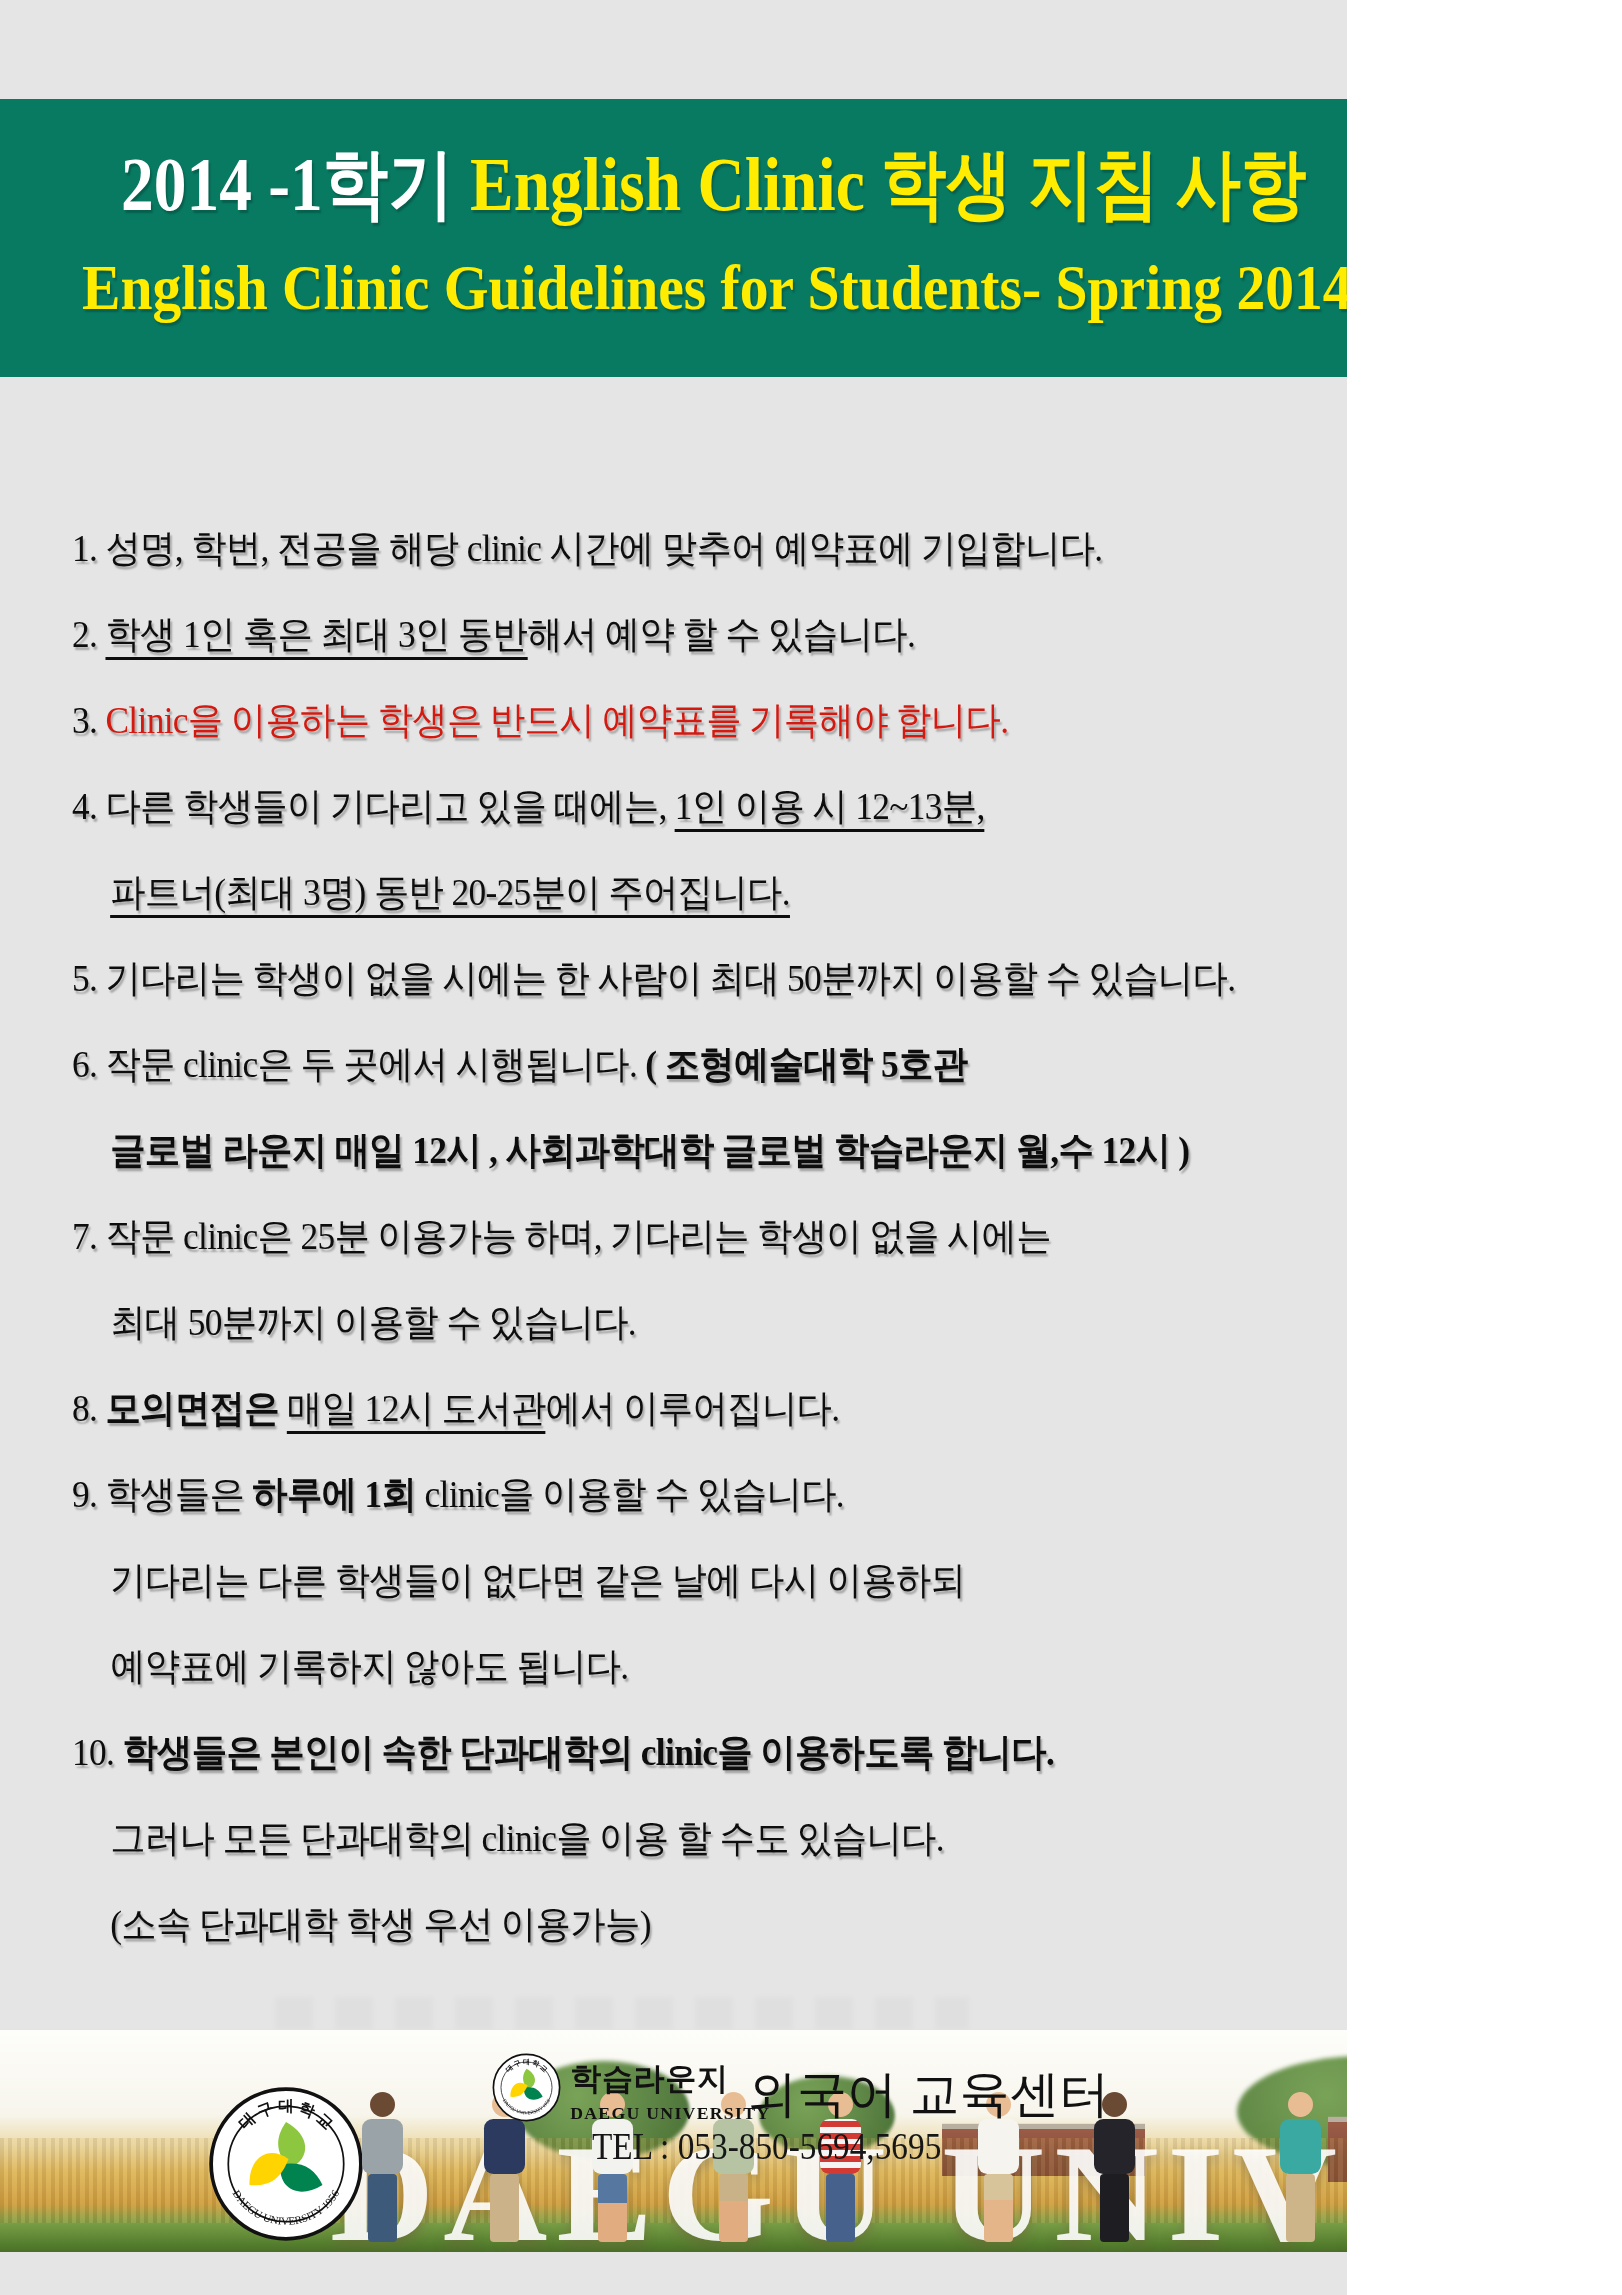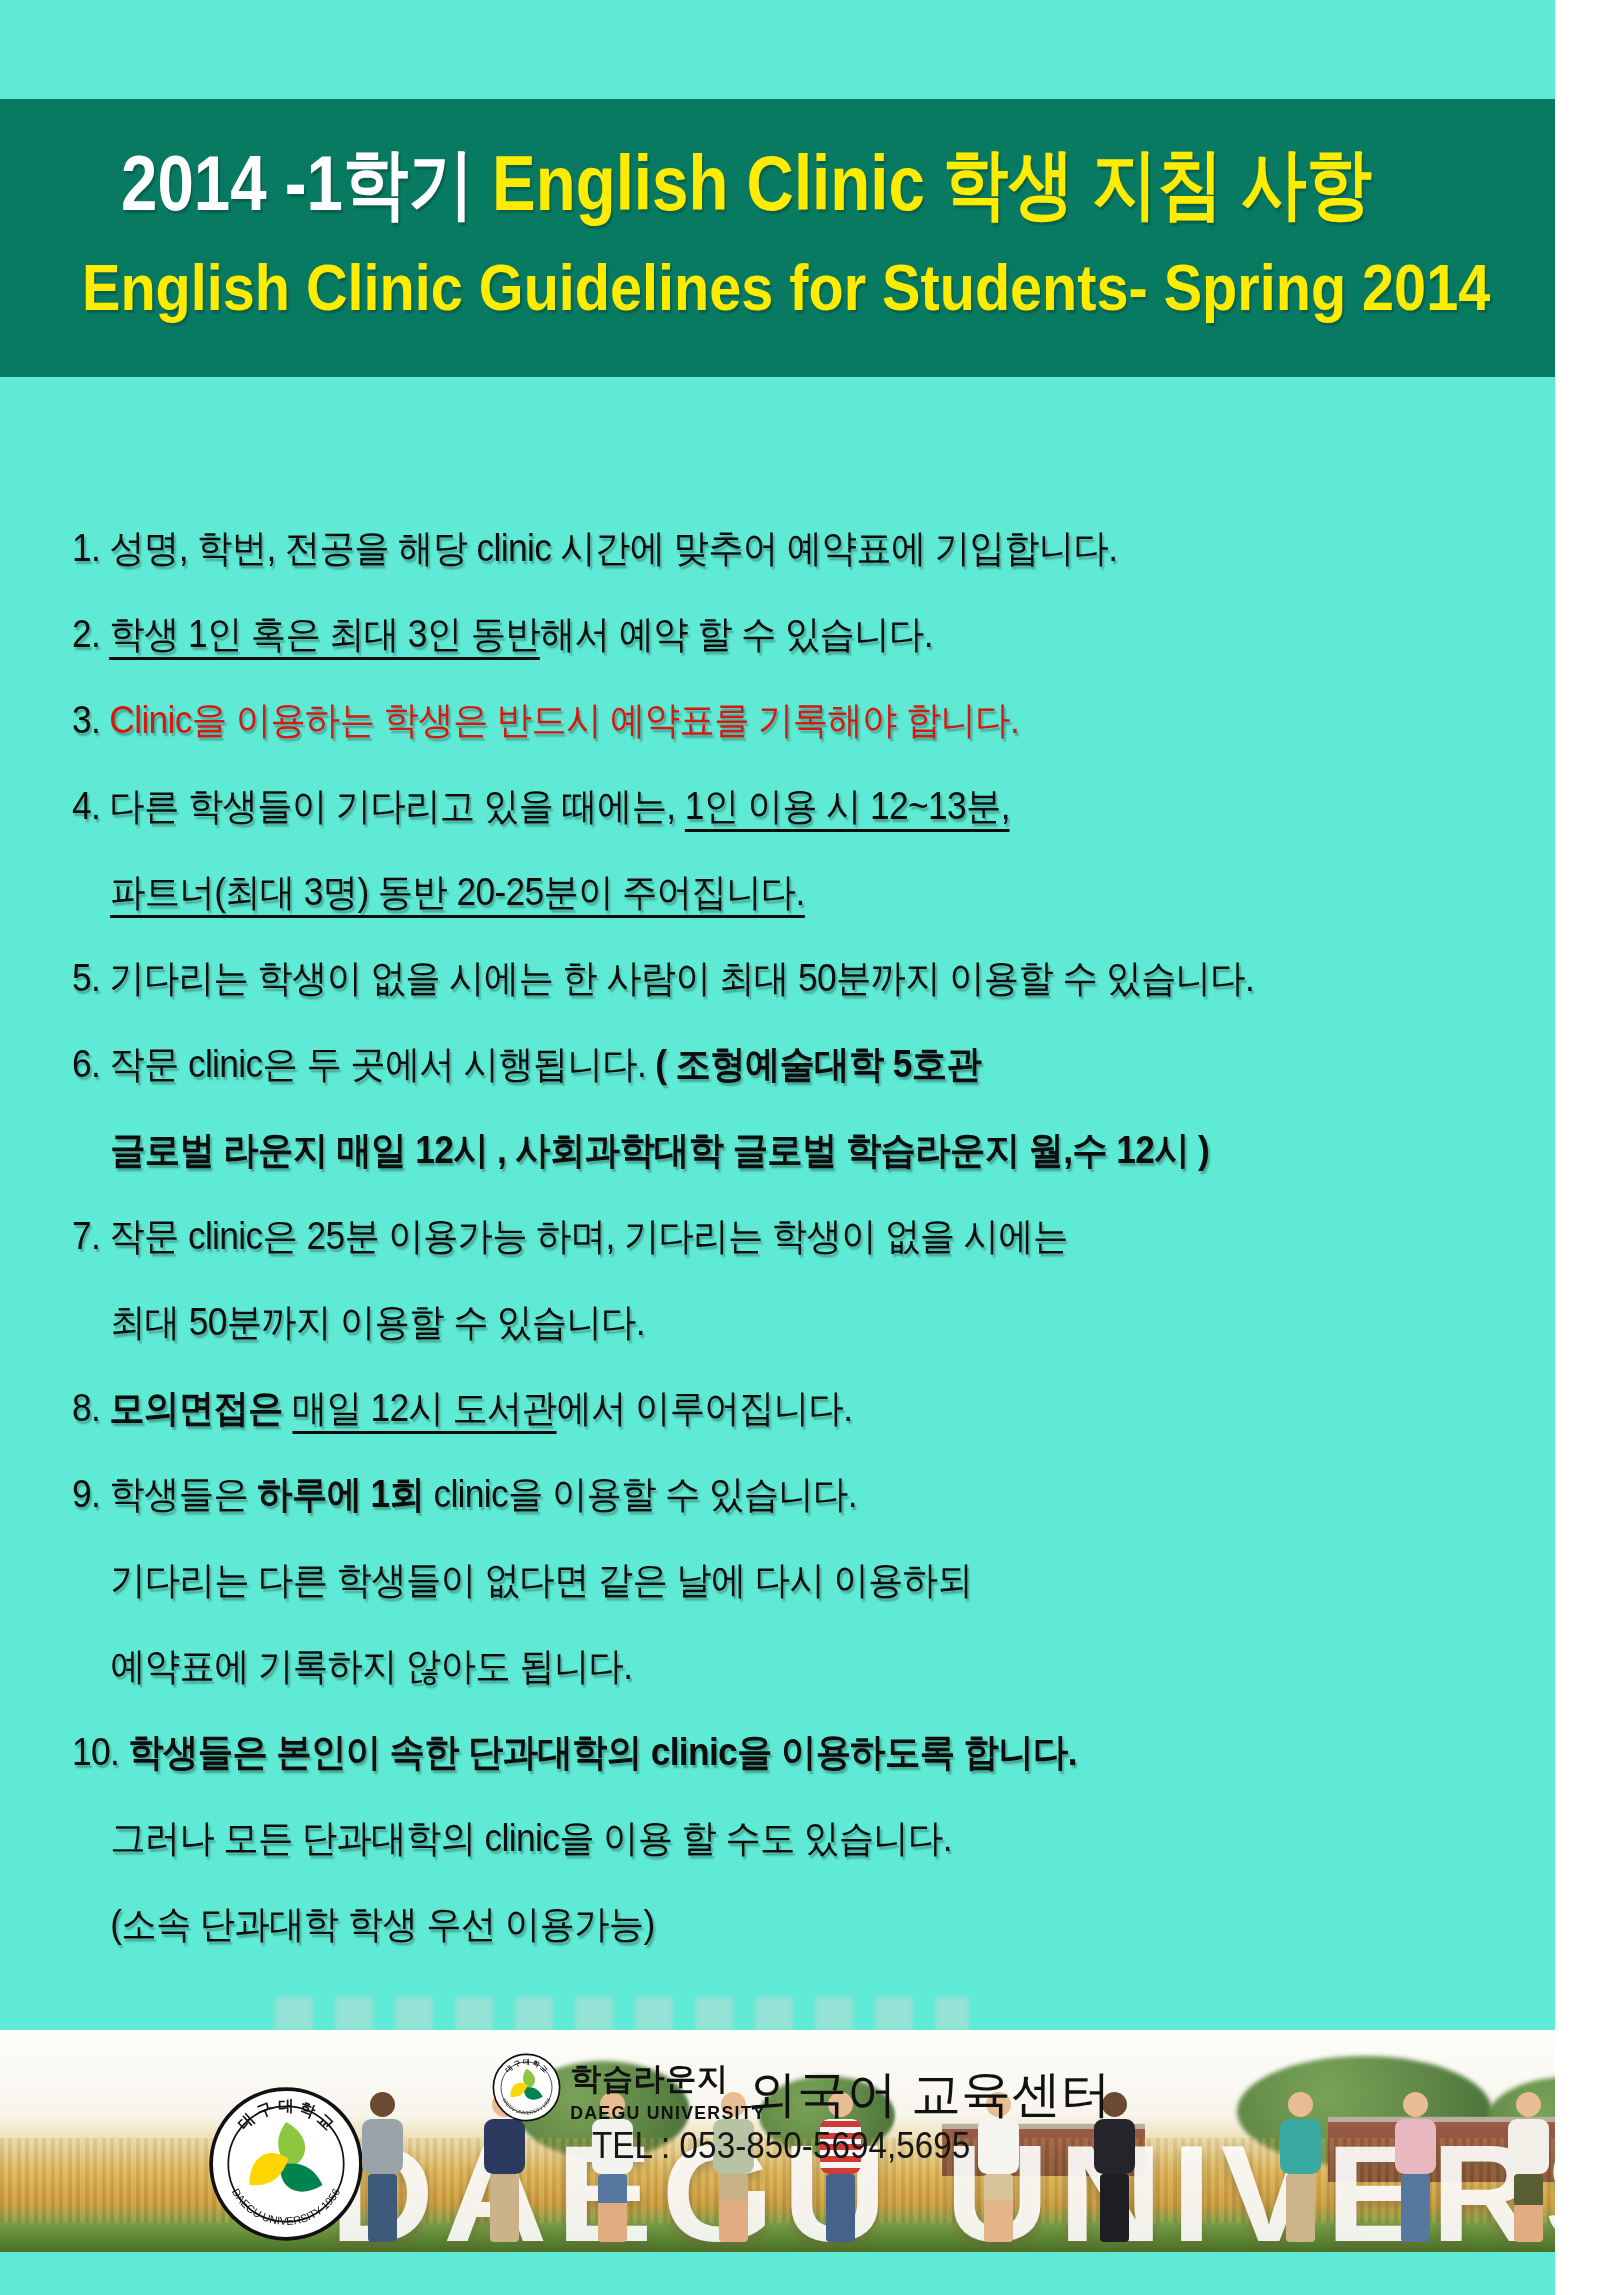--- a/index.html
+++ b/index.html
@@ -1,17 +1,17 @@
 <!DOCTYPE html>
 <html style="font-size:10.5px"><head>
 <meta charset="utf-8">
 <style>
   html,body{margin:0;padding:0;background:#ffffff;}
-  .page{position:relative;width:1555px;height:2295px;background:#5eead4;overflow:hidden;
-        font-family:Liberation Sans, sans-serif;}
+  .page{position:relative;width:1347px;height:2295px;background:#e5e5e5;overflow:hidden;
+        font-family:Liberation Serif, serif;}
 
   
   .band{position:absolute;left:0;top:99px;width:1623px;height:278px;background:#087a62;}
   .t1{position:absolute;left:121px;top:34px;font-size:77px;font-weight:bold;white-space:nowrap;
       transform:scaleX(.85);transform-origin:left top;color:#ffffff;
       text-shadow:2px 2.6px 2px rgba(0,0,0,.22);}
   .t2{position:absolute;left:82px;top:152px;font-size:64px;font-weight:bold;white-space:nowrap;
       transform:scaleX(.90);transform-origin:left top;color:#ffec00;
       text-shadow:2px 2.6px 2px rgba(0,0,0,.22);}
   .ylw{color:#ffec00;}

